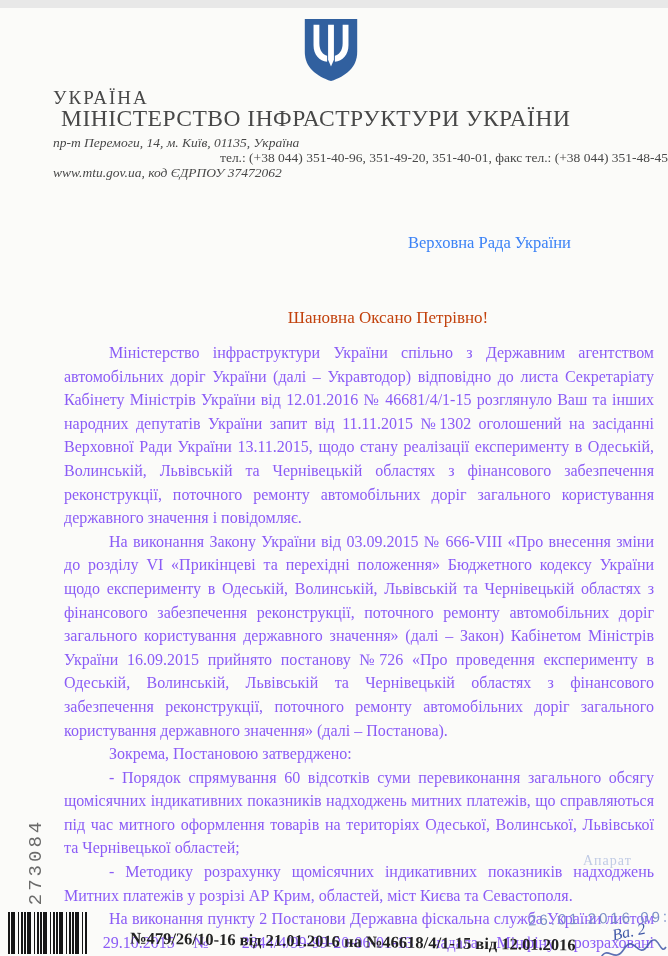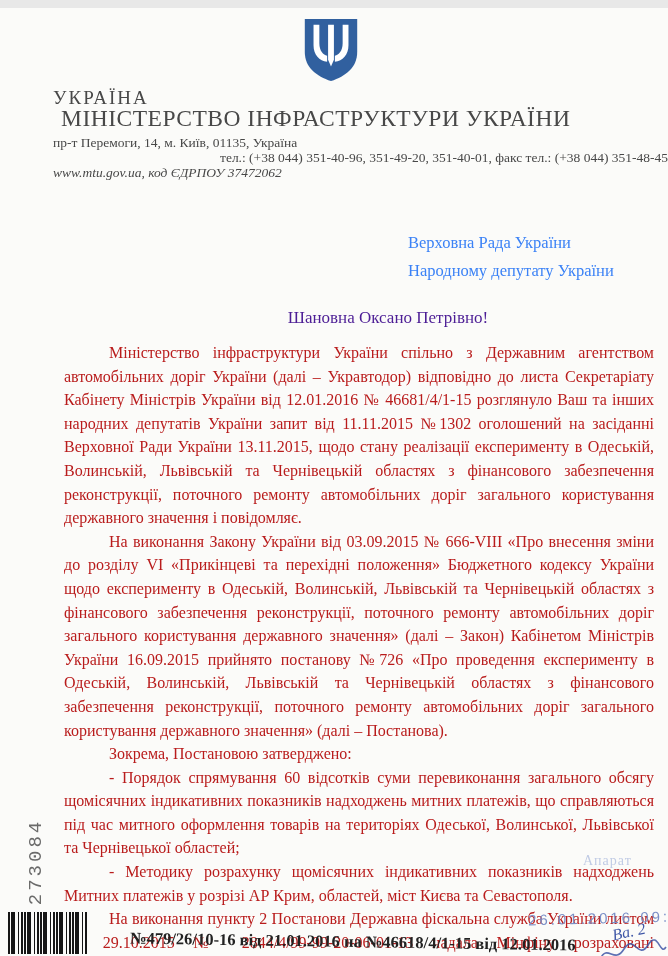--- a/index.html
+++ b/index.html
@@ -10,32 +10,32 @@
     background:#fbfbf9;
     overflow:hidden;
     font-family:"Liberation Serif", serif;
     color:#484848;
   }
   .emblem{position:absolute;left:300px;top:9px;width:62px;height:66px;}
   .country{position:absolute;left:0;top:79px;width:668px;left:53px;width:615px;
     font-size:19px;letter-spacing:2px;}
   .ministry{position:absolute;left:61px;top:97px;width:615px;
     font-size:23.5px;letter-spacing:.5px;white-space:nowrap;}
-  .addr1{position:absolute;left:53px;top:127px;width:615px;font-size:13.5px;}
+  .addr1{position:absolute;left:53px;top:127px;width:615px;font-size:13.5px;font-style:italic;}
   .addr2{position:absolute;left:53px;top:142px;width:615px;font-size:13.5px;text-align:right;}
   .addr3{position:absolute;left:53px;top:157px;width:615px;font-size:13.5px;font-style:italic;}
 
   
   .recipient{position:absolute;left:408px;top:221px;font-size:16.5px;line-height:27.5px;color:#3b82f6;}
   .salutation{position:absolute;left:108px;top:300px;width:560px;text-align:center;
-    font-size:17px;color:#4c1d95;}
+    font-size:17px;color:#c2410c;}
 
   
   .body{position:absolute;left:64px;top:333px;width:590px;
-    font-size:16px;line-height:23.6px;text-align:justify;color:#b91c1c;}
+    font-size:16px;line-height:23.6px;text-align:justify;color:#8b5cf6;}
   .body p{margin:0;text-indent:45px;}
   .body p.continues{text-align-last:justify;}
 
   
   .vertical-number{position:absolute;left:-16px;top:843px;width:104px;text-align:center;
     transform:rotate(-90deg);font-family:"Liberation Mono", monospace;
     font-size:19px;letter-spacing:3px;color:#525252;opacity:.85;}
   .barcode{position:absolute;left:8px;top:904px;width:80px;height:42px;
     background:repeating-linear-gradient(90deg,
       #161616 0 2px,#fbfbf9 2px 3px,
@@ -65,21 +65,20 @@
     <path d="M48 8 h-6 v19 c0 8 -4 12 -8 13 v6 c8 -1 14 -7 14 -17 z" fill="#ffffff"></path>
   </svg>
   <div class="country">УКРАЇНА</div>
   <div class="ministry">МІНІСТЕРСТВО ІНФРАСТРУКТУРИ УКРАЇНИ</div>
   <div class="addr1">пр-т Перемоги, 14, м. Київ, 01135, Україна</div>
   <div class="addr2">тел.: (+38 044) 351-40-96, 351-49-20, 351-40-01, факс тел.: (+38 044) 351-48-45</div>
   <div class="addr3">www.mtu.gov.ua, код ЄДРПОУ 37472062</div>
 
   <div class="recipient">
     <div>Верховна Рада України</div>
-    <div>Народному депутату України</div>
   </div>
 
   <div class="salutation">Шановна Оксано Петрівно!</div>
 
   <div class="body">
     <p>Міністерство інфраструктури України спільно з Державним агентством автомобільних доріг України (далі – Укравтодор) відповідно до листа Секретаріату Кабінету Міністрів України від 12.01.2016 № 46681/4/1-15 розглянуло Ваш та інших народних депутатів України запит від 11.11.2015 №1302 оголошений на засіданні Верховної Ради України 13.11.2015, щодо стану реалізації експерименту в Одеській, Волинській, Львівській та Чернівецькій областях з фінансового забезпечення реконструкції, поточного ремонту автомобільних доріг загального користування державного значення і повідомляє.</p>
     <p>На виконання Закону України від 03.09.2015 № 666-VIII «Про внесення зміни до розділу VI «Прикінцеві та перехідні положення» Бюджетного кодексу України щодо експерименту в Одеській, Волинській, Львівській та Чернівецькій областях з фінансового забезпечення реконструкції, поточного ремонту автомобільних доріг загального користування державного значення» (далі – Закон) Кабінетом Міністрів України 16.09.2015 прийнято постанову №726 «Про проведення експерименту в Одеській, Волинській, Львівській та Чернівецькій областях з фінансового забезпечення реконструкції, поточного ремонту автомобільних доріг загального користування державного значення» (далі – Постанова).</p>
     <p>Зокрема, Постановою затверджено:</p>
     <p>- Порядок спрямування 60 відсотків суми перевиконання загального обсягу щомісячних індикативних показників надходжень митних платежів, що справляються під час митного оформлення товарів на територіях Одеської, Волинської, Львівської та Чернівецької областей;</p>
     <p>- Методику розрахунку щомісячних індикативних показників надходжень Митних платежів у розрізі АР Крим, областей, міст Києва та Севастополя.</p>

